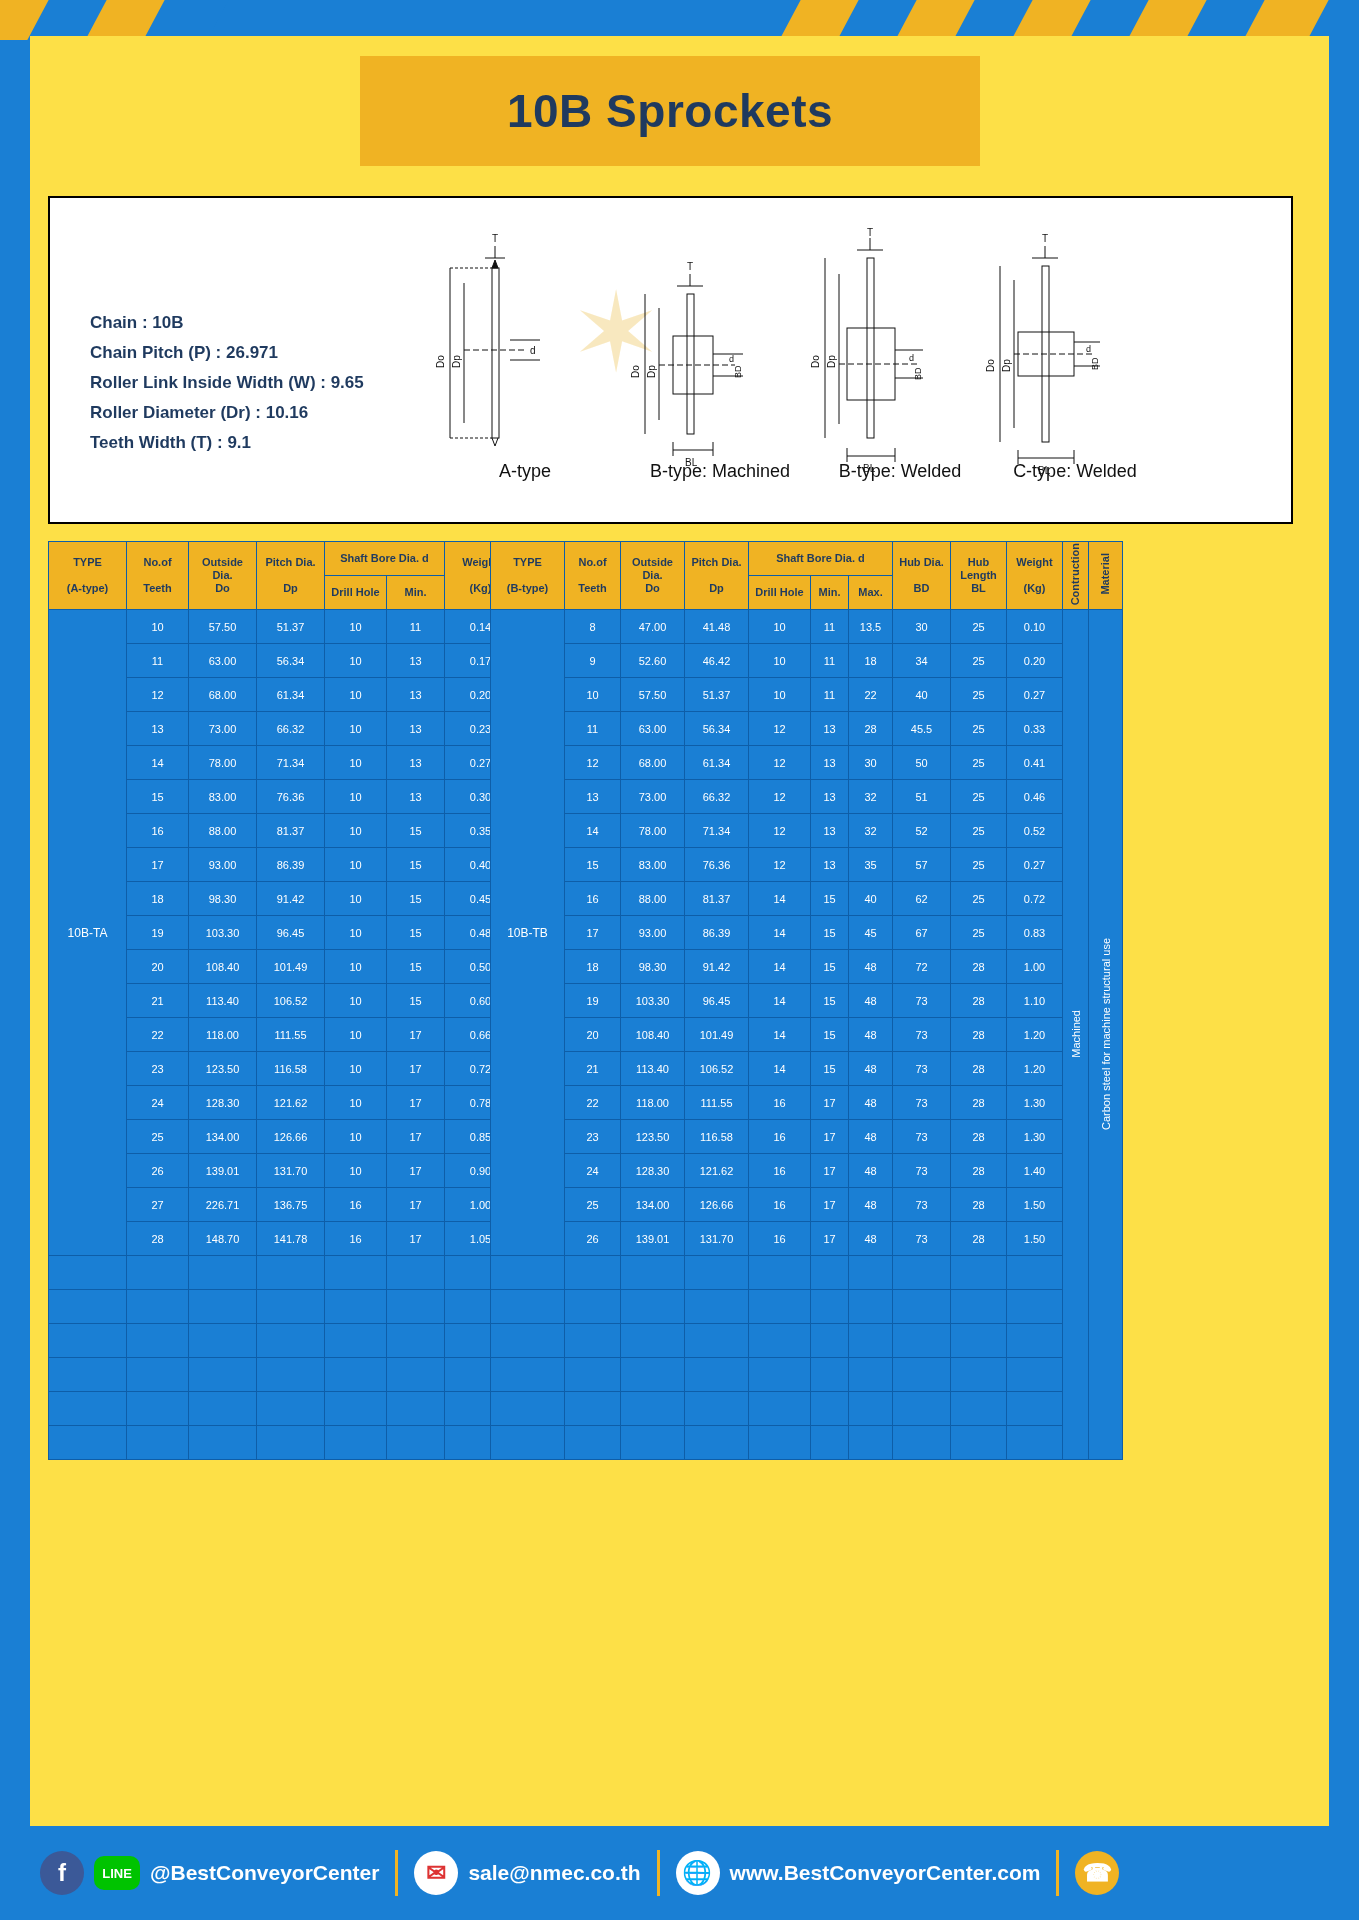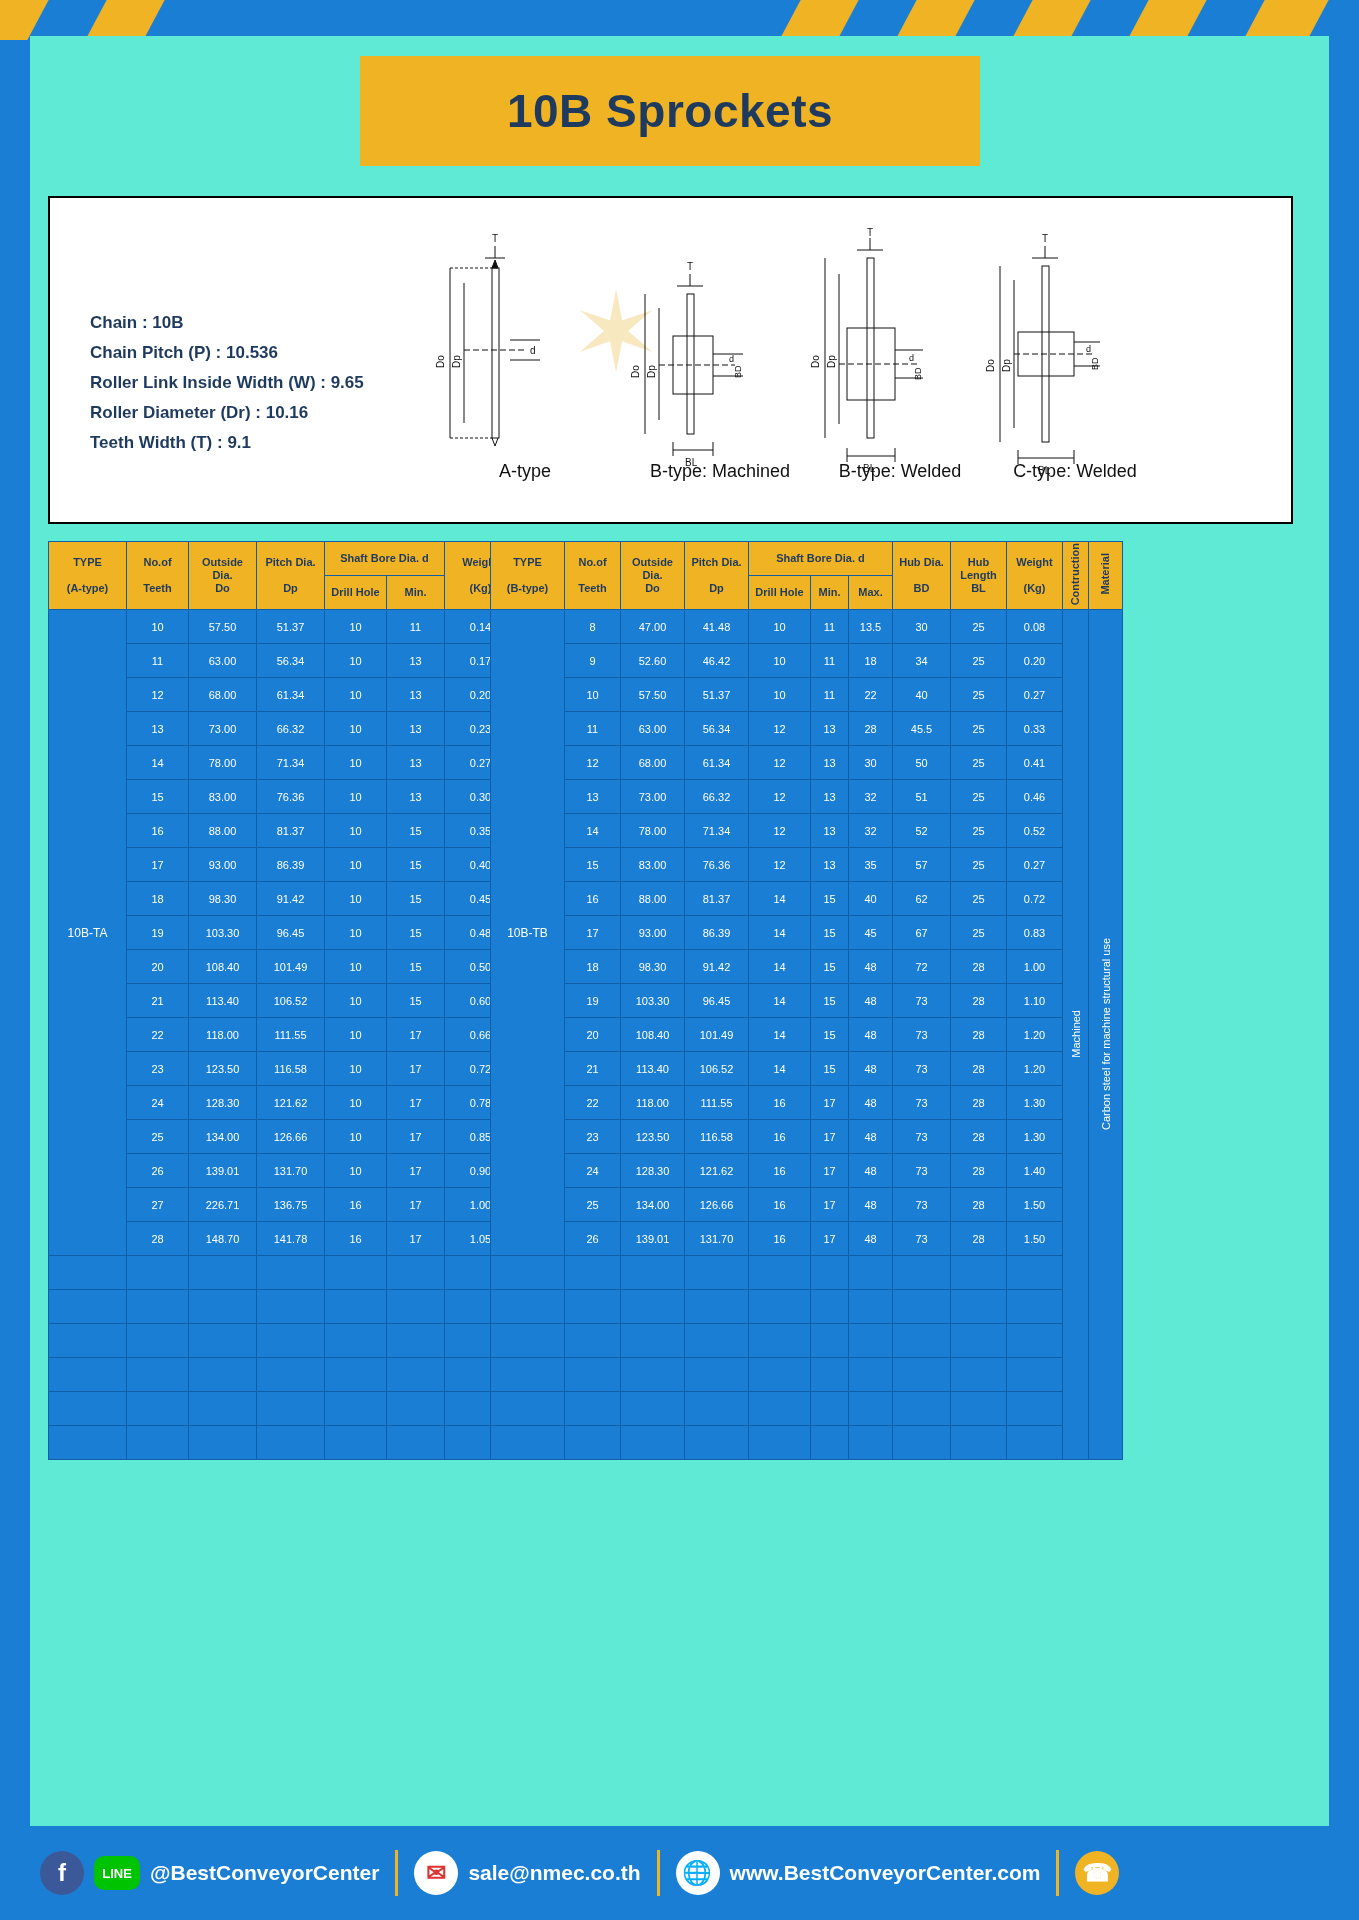--- a/index.html
+++ b/index.html
@@ -16,21 +16,21 @@
     background:#1a7fd4;overflow:hidden;
   }
   .chev{
     position:absolute;top:-12px;width:64px;height:64px;
     background:#f0b323;transform:skewX(-28deg);
   }
   .chev.b{background:#1a7fd4;}
   
   .page{
     position:absolute;left:30px;top:36px;width:1299px;height:1790px;
-    background:#5eead4;
+    background:#fde047;
   }
   
   .title-bar{
     position:absolute;left:330px;top:20px;width:620px;height:110px;
     background:#f0b323;display:flex;align-items:center;justify-content:center;
   }
   .title-bar span{
     font-size:46px;font-weight:bold;color:#1f3a5f;letter-spacing:.5px;
   }
   
@@ -110,21 +110,21 @@
 <div class="page">
 
   <div class="title-bar">
     <span>10B Sprockets</span>
   </div>
 
   <div class="specbox">
 
     <div class="spec-list">
       <div>Chain  :  10B</div>
-      <div>Chain Pitch (P)  :  10.536</div>
+      <div>Chain Pitch (P)  :  26.971</div>
       <div>Roller Link Inside Width (W) : 9.65</div>
       <div>Roller Diameter (Dr) : 10.16</div>
       <div>Teeth Width (T)  :  9.1</div>
     </div>
 
     <div class="wm-star">✶</div>
 
     <div class="drawings">
 
       <div class="dwg" style="left:20px">
@@ -504,21 +504,21 @@
           <tr>
             <td class="type" rowspan="19">10B-TB</td>
             <td>8</td>
             <td>47.00</td>
             <td>41.48</td>
             <td>10</td>
             <td>11</td>
             <td>13.5</td>
             <td>30</td>
             <td>25</td>
-            <td>0.08</td>
+            <td>0.10</td>
             <td class="vertcell" rowspan="25"><span class="vert">Machined</span></td>
             <td class="vertcell" rowspan="25"><span class="vert">Carbon steel  for machine structural use</span></td>
           </tr>
           <tr>
             <td>9</td>
             <td>52.60</td>
             <td>46.42</td>
             <td>10</td>
             <td>11</td>
             <td>18</td>

